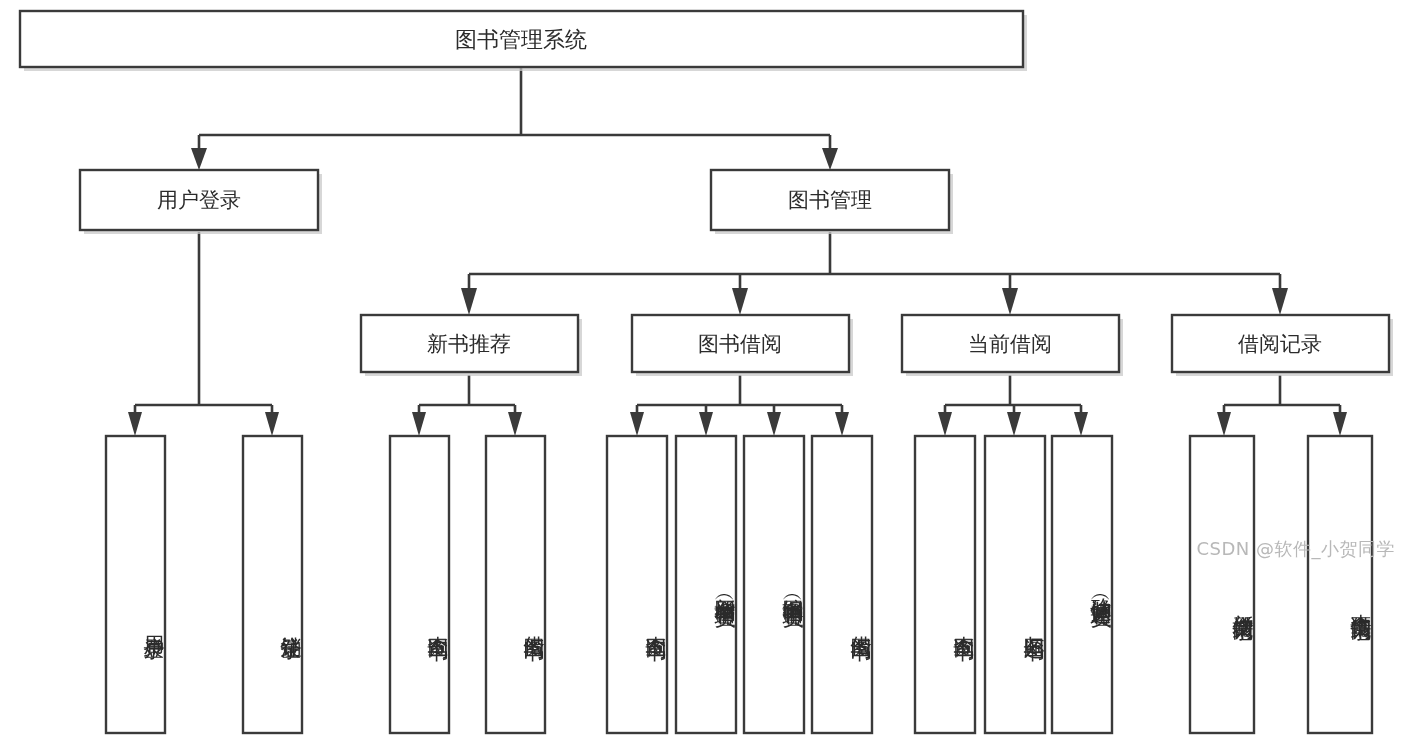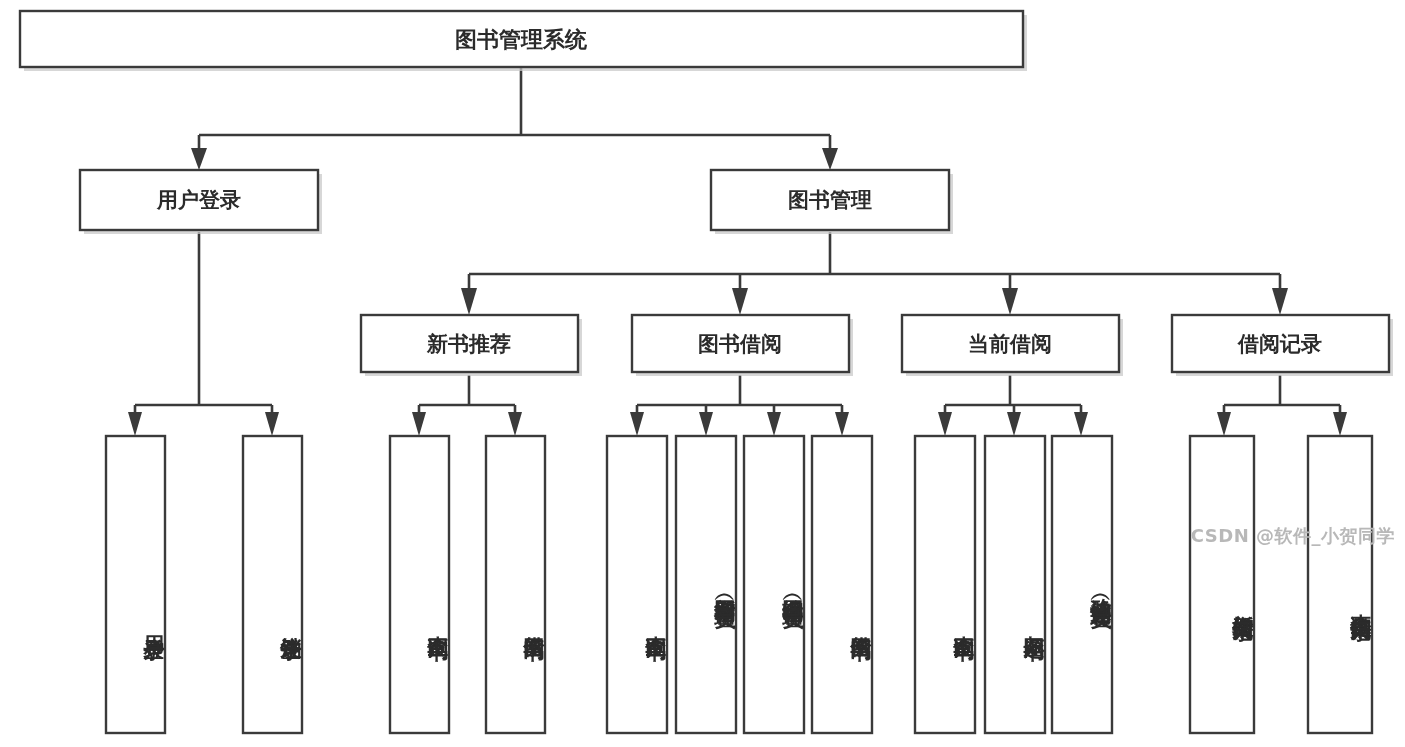--- a/index.html
+++ b/index.html
@@ -12,21 +12,20 @@
     width: 1405px;
     height: 747px;
     font-family: "DejaVu Sans", "Liberation Sans", sans-serif;
     overflow: hidden;
   }
   #diagram-root {
     position: relative;
     width: 1405px;
     height: 571px;
     background: #ffffff;
-    font-weight: bold;
   }
   svg#chart-svg {
     position: absolute;
     left: 0;
     top: 0;
     width: 1405px;
     height: 747px;
     display: block;
   }
   .node-box {
@@ -72,21 +71,21 @@
     display: flex;
     align-items: flex-start;
     justify-content: center;
     white-space: nowrap;
     pointer-events: none;
     user-select: none;
   }
   .watermark {
     position: absolute;
     right: 10px;
-    bottom: 23px;
+    bottom: 10px;
     font-family: "DejaVu Sans", "Liberation Sans", sans-serif;
     font-size: 18px;
     color: #b8b8b8;
     white-space: nowrap;
     letter-spacing: 0.5px;
     pointer-events: none;
     user-select: none;
   }
 </style>
 </head>

